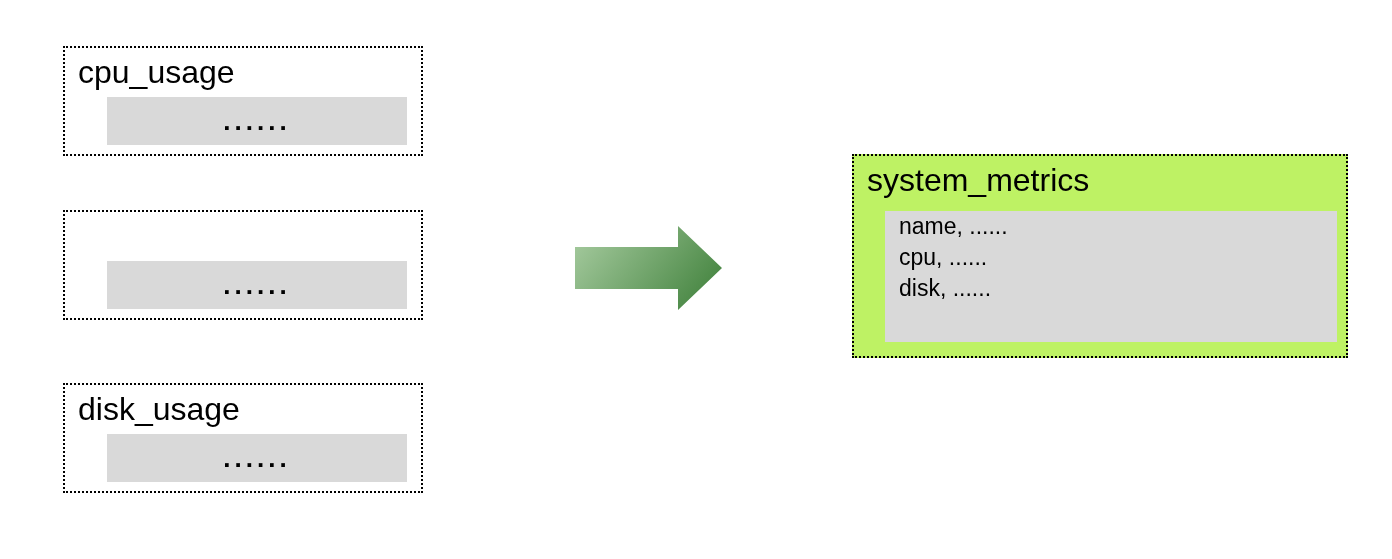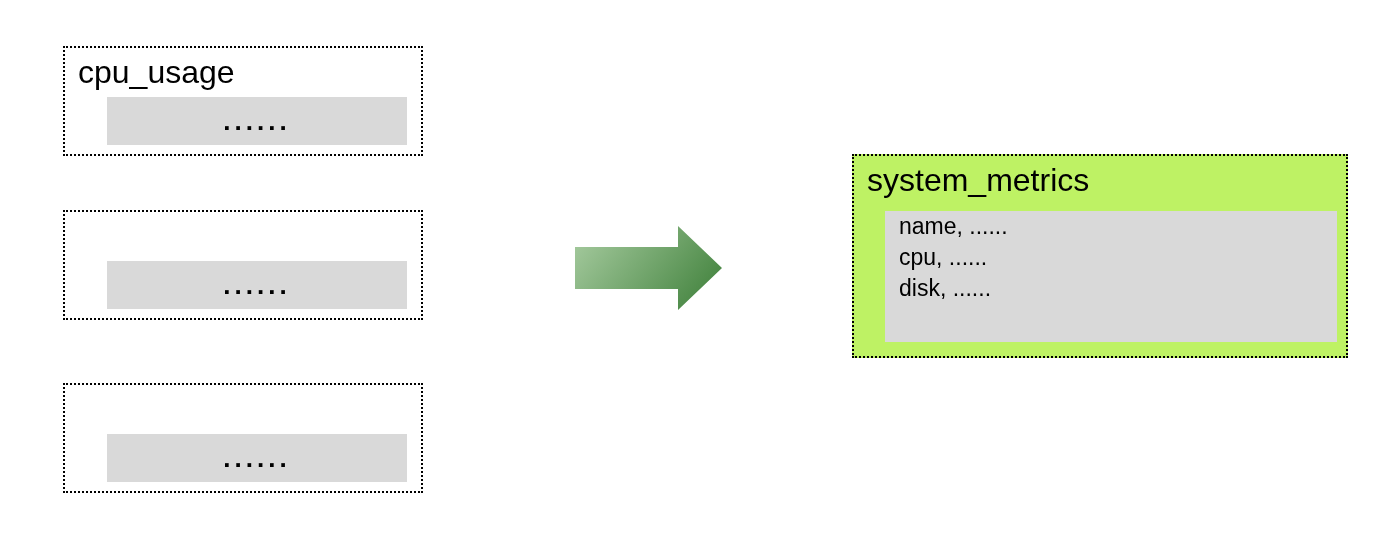--- a/index.html
+++ b/index.html
@@ -97,20 +97,21 @@
     </div>
   </div>
 
   <div class="src-box" style="top:210px">
     <div class="src-bar">
       <span class="ellipsis">......</span>
     </div>
   </div>
 
   <div class="src-box" style="top:383px">
+    <div class="box-title">disk_usage</div>
     <div class="src-bar">
       <span class="ellipsis">......</span>
     </div>
   </div>
 
   <svg class="arrow-svg" viewBox="0 0 148 86" xmlns="http://www.w3.org/2000/svg" aria-hidden="true">
     <defs>
       <linearGradient id="arrowGrad" x1="0%" y1="0%" x2="100%" y2="45%">
         <stop offset="0" stop-color="#a9cda2"></stop>
         <stop offset="1" stop-color="#4e8b49"></stop>

